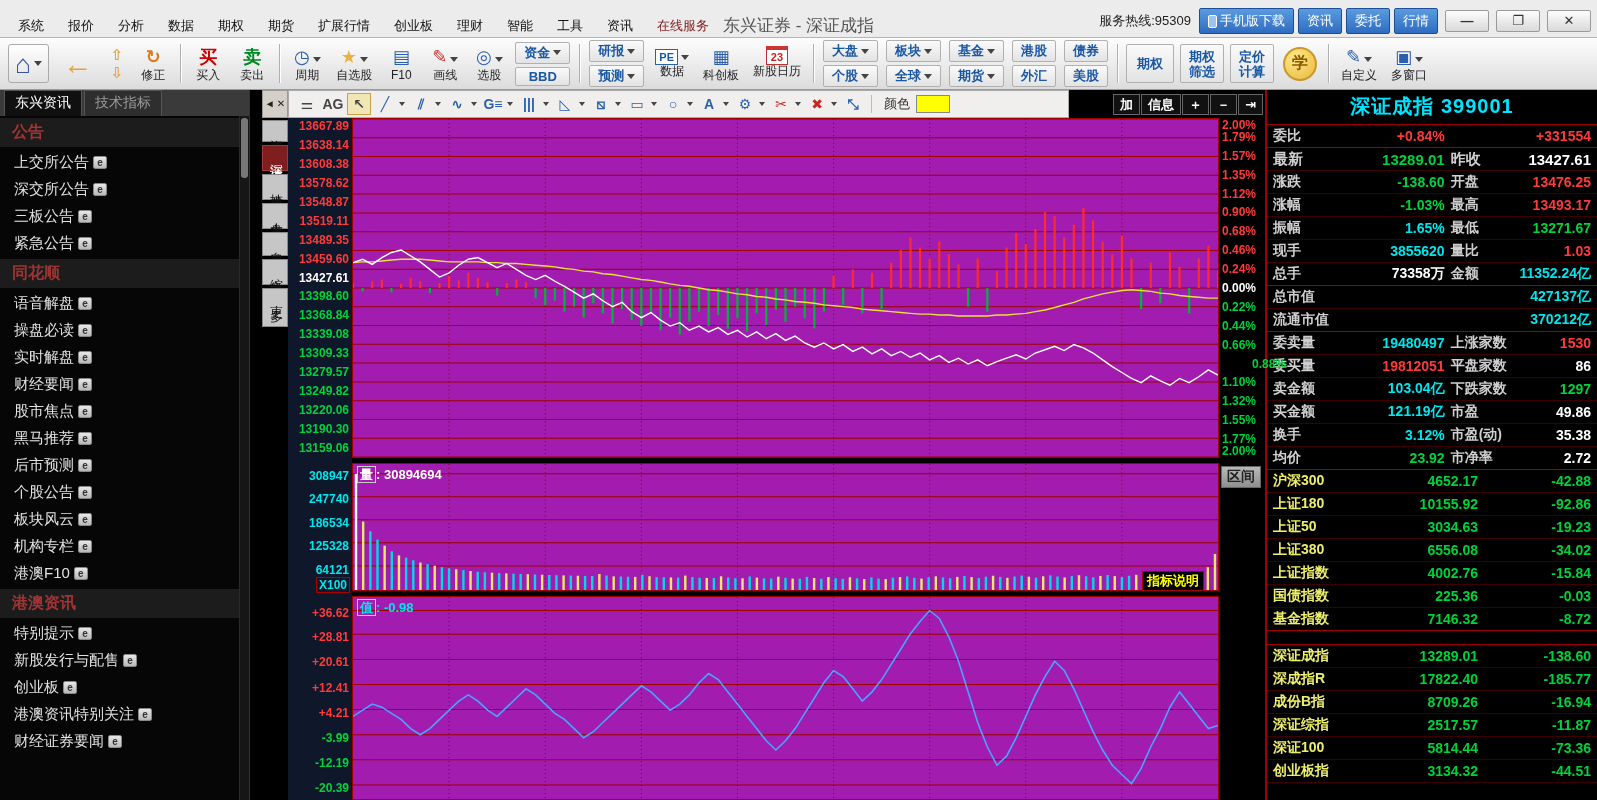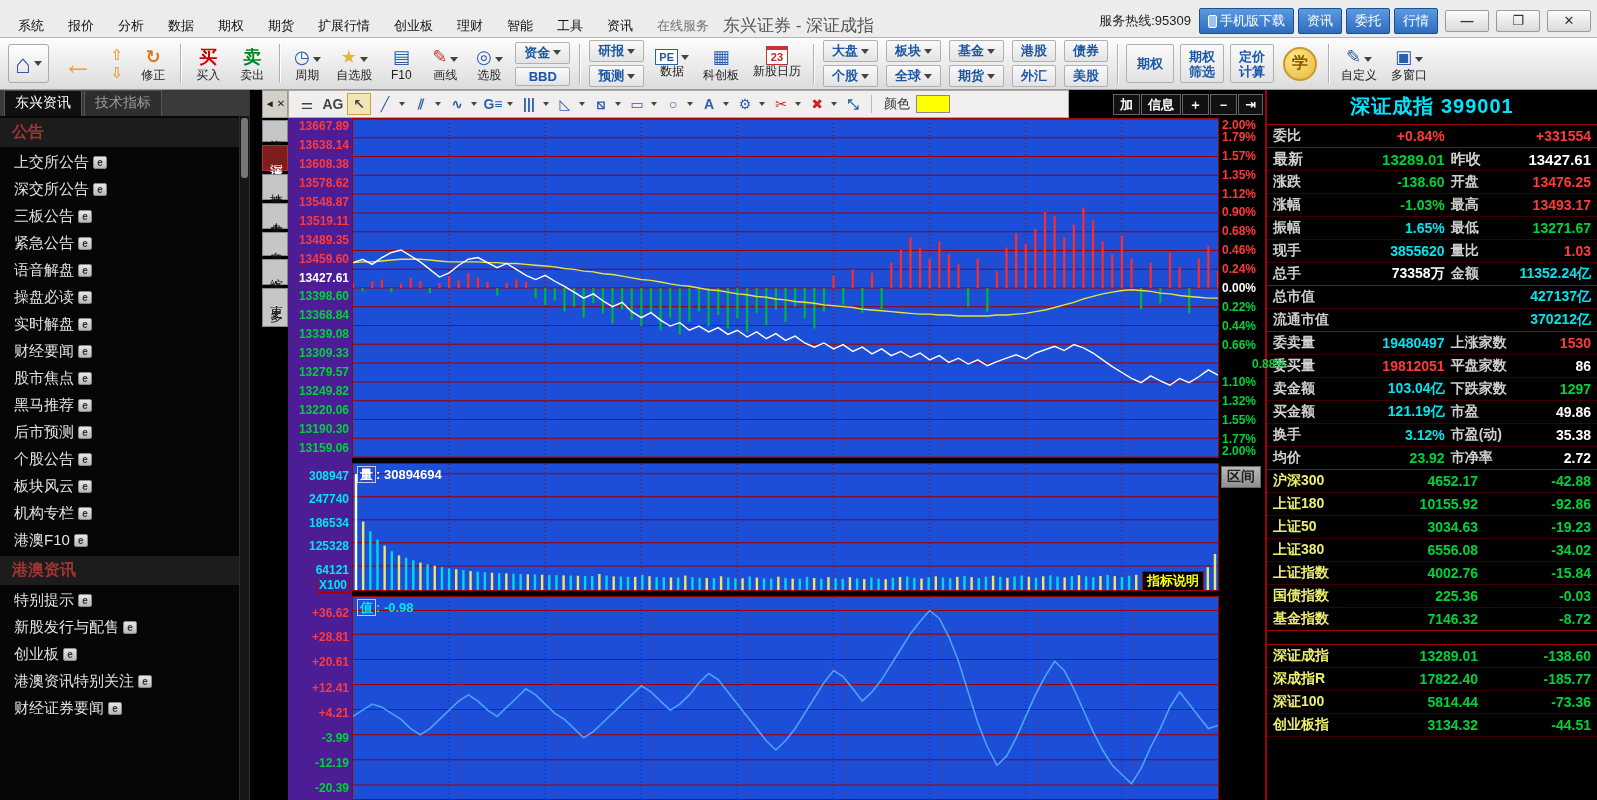--- a/index.html
+++ b/index.html
@@ -4,21 +4,21 @@
 <style>
   * { margin:0; padding:0; box-sizing:border-box; }
   html,body { width:1597px; height:800px; overflow:hidden; background:#000; }
   body { font-family:"Liberation Sans","DejaVu Sans",sans-serif; font-size:13px; }
   .app { width:1597px; height:800px; display:flex; flex-direction:column; background:#000;border-radius:14px; }
 
   
   .titlebar { height:38px; background:#ececec; border-bottom:1px solid #b5b5b5; display:flex; align-items:flex-end; position:relative; flex:0 0 38px; }
   .menus { display:flex; align-items:center; height:22px; padding-left:6px; }
   .menu-item { padding:2px 12px; color:#111; cursor:default; white-space:nowrap; }
-  .menu-item.red { color:#737373; }
+  .menu-item.red { color:#7f1d1d; }
   .win-title { position:absolute; left:0; right:0; top:14px; text-align:center; color:#555; font-size:17px; pointer-events:none; }
   .tb-right { position:absolute; right:6px; top:8px; display:flex; align-items:center; gap:4px; }
   .hotline { color:#222; margin-right:4px; }
   .blue-btn { background:linear-gradient(#5a9be0,#2f6cc0); color:#fff; border:1px solid #1d4f97; padding:3px 8px; border-radius:2px; display:flex; align-items:center; gap:3px; }
   .phone-glyph { display:inline-block; width:9px; height:13px; border:1px solid #fff; border-radius:2px; background:#9cc4f0; }
   .win-btn { width:44px; height:22px; background:linear-gradient(#fdfdfd,#d9d9d9); border:1px solid #9a9a9a; border-radius:2px; text-align:center; line-height:20px; color:#333; font-weight:bold; margin-left:3px; }
 
   
   .toolbar { height:52px; background:linear-gradient(#fdfdfd,#dcdcdc); border-bottom:1px solid #9a9a9a; display:flex; align-items:stretch; padding:2px 4px; flex:0 0 52px; }
   .tsep { width:1px; background:#b0b0b0; margin:4px 5px; box-shadow:1px 0 0 #fff; }
@@ -72,24 +72,24 @@
   .color-label { color:#333; font-size:13px; margin:0 4px 0 6px; }
   .swatch { width:34px; height:18px; background:#ffff00; border:1px solid #888; }
   .topbar-right { width:196px; flex:0 0 196px; background:#000; display:flex; align-items:center; justify-content:flex-end; padding-right:2px; gap:1px; }
   .tr-btn { color:#fff; font-size:13px; font-weight:bold; border:1px solid #666; background:#111; padding:2px 6px; line-height:15px; }
 
   .chart-body { flex:1; display:flex; min-height:0; position:relative; }
   .tabstrip { width:26px; flex:0 0 26px; display:flex; flex-direction:column; gap:3px; padding-top:2px; background:#000; }
   .vtab { writing-mode:vertical-rl; text-orientation:upright; background:#c6c6c6; color:#111; font-size:13px; padding:8px 2px; text-align:center; border:1px solid #888; letter-spacing:2px; }
   .vtab.active { background:#7e1e1e; color:#fff; border-color:#a33; }
 
-  .gutter { width:64px; flex:0 0 64px; position:relative; background:#4c1d95; }
+  .gutter { width:64px; flex:0 0 64px; position:relative; background:#0f172a; }
   .axis-lab { position:absolute; right:3px; font-size:12px; font-weight:bold; white-space:nowrap; }
   .plots { flex:1; display:flex; flex-direction:column; min-width:0; }
-  .pane { position:relative; border:1px solid #a00000; background:#1d4ed8; }
+  .pane { position:relative; border:1px solid #a00000; background:#a21caf; }
   .pane-gap { height:5px; background:#000; }
   .pane svg { position:absolute; inset:0; width:100%; height:100%; }
   .price-pane { height:340px; flex:0 0 340px; }
   .vol-pane { height:128px; flex:0 0 128px; }
   .ind-pane { flex:1; }
   .overlay-label { position:absolute; top:2px; left:4px; font-size:13px; font-weight:bold; color:#fff; z-index:3; }
   .overlay-label .boxed { border:1px solid #ccc; padding:0 2px; }
   .overlay-label.cyan { color:#00e5ee; }
   .ind-desc { position:absolute; right:14px; bottom:-1px; border:1px solid #aa0000; color:#ffff00; font-size:13px; font-weight:bold; padding:0 4px; background:#000; z-index:3; }
   .pctcol { width:46px; flex:0 0 46px; position:relative; background:#000; }
@@ -286,20 +286,21 @@
               <span class="e-ico">e</span>
             </div>
             <div class="side-item">
               <span>三板公告</span>
               <span class="e-ico">e</span>
             </div>
             <div class="side-item">
               <span>紧急公告</span>
               <span class="e-ico">e</span>
             </div>
+            <div class="side-sec">同花顺</div>
             <div class="side-item">
               <span>语音解盘</span>
               <span class="e-ico">e</span>
             </div>
             <div class="side-item">
               <span>操盘必读</span>
               <span class="e-ico">e</span>
             </div>
             <div class="side-item">
               <span>实时解盘</span>
@@ -903,20 +904,30 @@
           <span class="idx-name c-y">深证成指</span>
           <span class="idx-val c-g">13289.01</span>
           <span class="idx-chg c-g">-138.60</span>
         </div>
         <div class="rp-row">
           <span class="idx-name c-y">深成指R</span>
           <span class="idx-val c-g">17822.40</span>
           <span class="idx-chg c-g">-185.77</span>
         </div>
         <div class="rp-row">
+          <span class="idx-name c-y">成份B指</span>
+          <span class="idx-val c-g">8709.26</span>
+          <span class="idx-chg c-g">-16.94</span>
+        </div>
+        <div class="rp-row">
+          <span class="idx-name c-y">深证综指</span>
+          <span class="idx-val c-g">2517.57</span>
+          <span class="idx-chg c-g">-11.87</span>
+        </div>
+        <div class="rp-row">
           <span class="idx-name c-y">深证100</span>
           <span class="idx-val c-g">5814.44</span>
           <span class="idx-chg c-g">-73.36</span>
         </div>
         <div class="rp-row">
           <span class="idx-name c-y">创业板指</span>
           <span class="idx-val c-g">3134.32</span>
           <span class="idx-chg c-g">-44.51</span>
         </div>
       </div>

